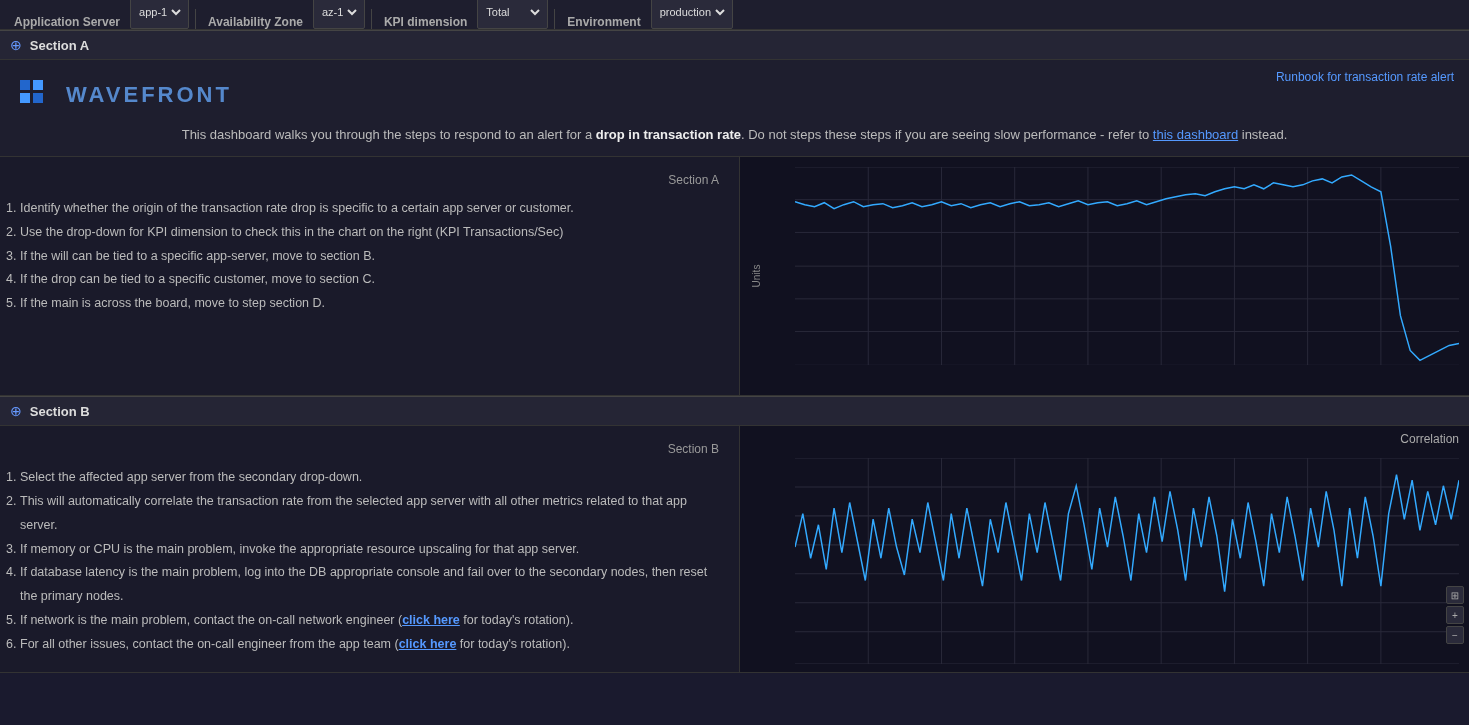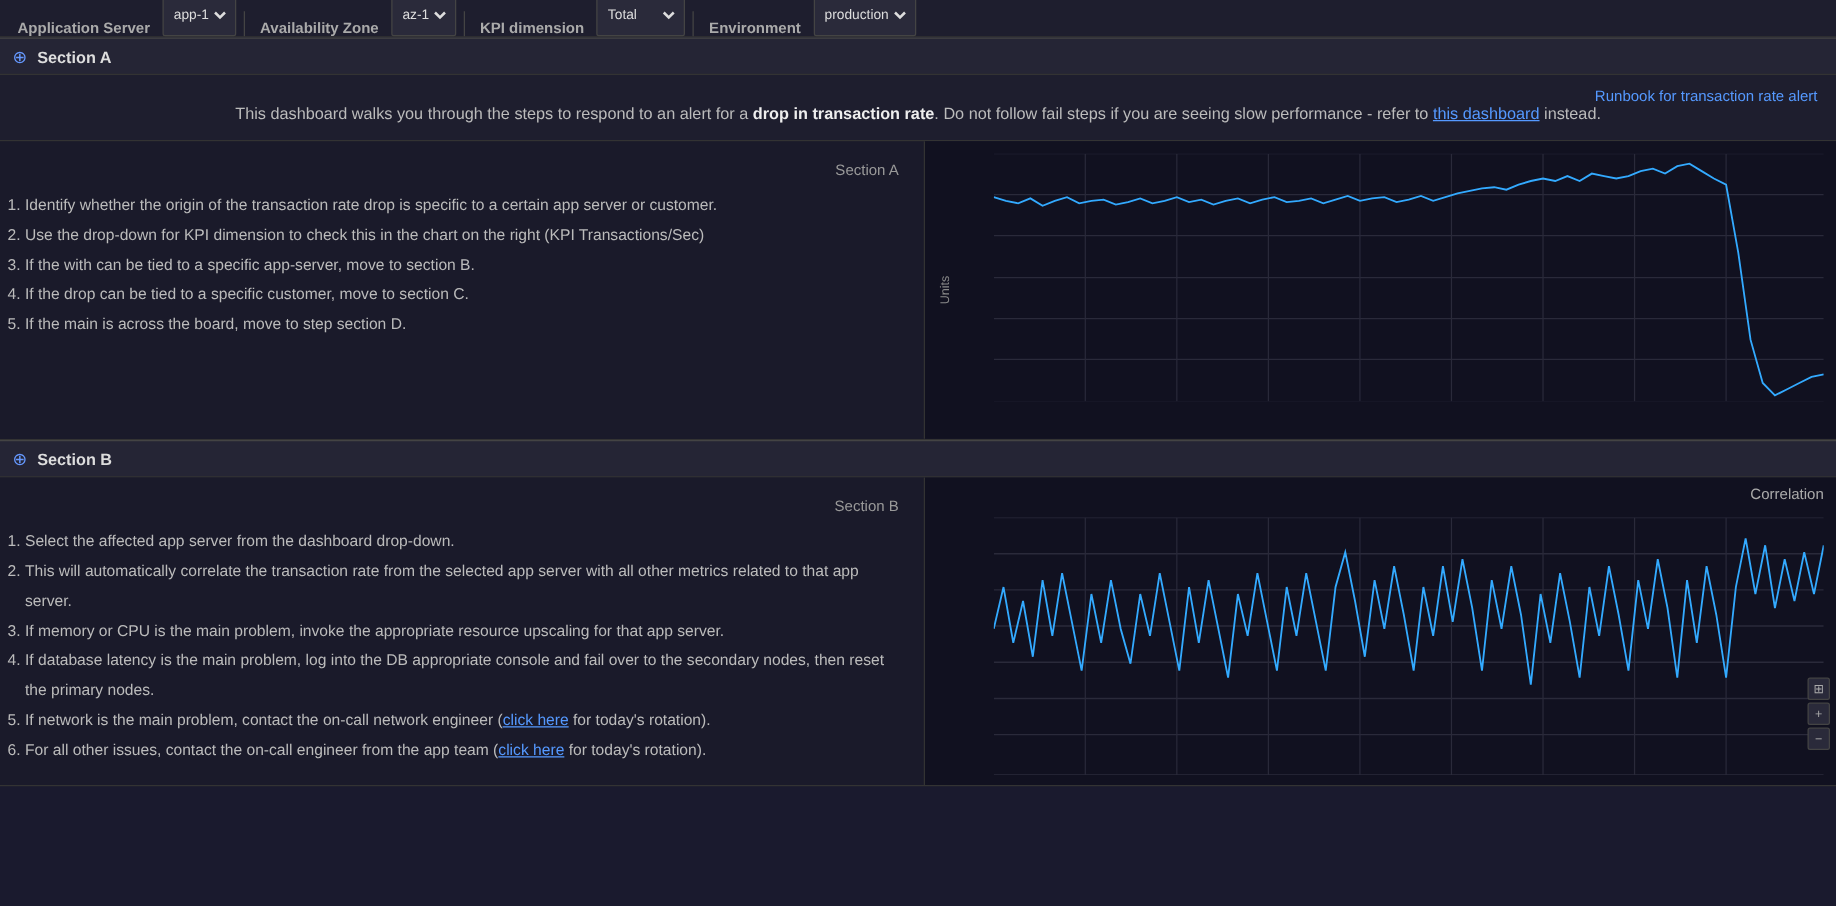--- a/index.html
+++ b/index.html
@@ -142,21 +142,21 @@
       font-size: 12px;
       padding: 6px 10px 2px;
     }
 
     
     .instructions {
       color: #bbb;
       font-size: 12.5px;
       line-height: 1.9;
     }
-    .instructions .bold { font-weight: normal; color: #eee; }
+    .instructions .bold { font-weight: bold; color: #eee; }
     .instructions .link { color: #5599ff; text-decoration: underline; cursor: pointer; }
 
     
     .chart-container {
       width: 100%;
       height: 100%;
       position: relative;
       padding: 10px 10px 30px 55px;
     }
     .chart-svg {
@@ -229,34 +229,45 @@
   </div>
 </div>
 
 <div class="section-header">
   <span class="section-icon">⊕</span>
   <span class="section-title">Section A</span>
 </div>
 
 <div class="description-panel">
   <a class="runbook-link">Runbook for transaction rate alert</a>
+  <div class="wavefront-logo">
+    <div class="wf-icon">
+      <svg width="36" height="30" viewBox="0 0 36 30">
+        <rect x="0" y="0" width="10" height="10" fill="#2266cc"></rect>
+        <rect x="13" y="0" width="10" height="10" fill="#4499ff"></rect>
+        <rect x="0" y="13" width="10" height="10" fill="#4499ff"></rect>
+        <rect x="13" y="13" width="10" height="10" fill="#2266cc"></rect>
+      </svg>
+    </div>
+    <span class="wf-text">WAVEFRONT</span>
+  </div>
   <div class="desc-text">
     <p>
-      <span>This dashboard walks you through the steps to respond to an alert for a </span><span class="bold">drop in transaction rate</span><span>. Do not follow fail steps if you are seeing slow performance - refer to </span><span class="link">this dashboard</span><span> instead.</span>
+      <span>This dashboard walks you through the steps to respond to an alert for a </span><span class="bold">drop in transaction rate</span><span>. Do not steps these steps if you are seeing slow performance - refer to </span><span class="link">this dashboard</span><span> instead.</span>
     </p>
   </div>
 </div>
 
 <div class="content-section">
   <div class="content-left">
     <div style="text-align:right; color:#999; font-size:12px; margin-bottom:10px;">Section A</div>
     <ol class="instructions">
       <li>Identify whether the origin of the transaction rate drop is specific to a certain app server or customer.</li>
       <li>Use the drop-down for KPI dimension to check this in the chart on the right (KPI Transactions/Sec)</li>
-      <li>If the with can be tied to a specific app-server, move to section B.</li>
+      <li>If the will can be tied to a specific app-server, move to section B.</li>
       <li>If the drop can be tied to a specific customer, move to section C.</li>
       <li>If the main is across the board, move to step section D.</li>
     </ol>
   </div>
   <div class="content-right">
     <div class="chart-container">
       <div class="y-axis-label">Units</div>
       <svg class="chart-svg" viewBox="0 0 680 200" preserveAspectRatio="none">
 
         <line x1="0" y1="0" x2="680" y2="0" stroke="#2a2a3a" stroke-width="1"></line>
@@ -301,21 +312,21 @@
 
 <div class="section-header">
   <span class="section-icon">⊕</span>
   <span class="section-title">Section B</span>
 </div>
 
 <div class="content-section">
   <div class="content-left">
     <div style="text-align:right; color:#999; font-size:12px; margin-bottom:10px;">Section B</div>
     <ol class="instructions">
-      <li>Select the affected app server from the dashboard drop-down.</li>
+      <li>Select the affected app server from the secondary drop-down.</li>
       <li>This will automatically correlate the transaction rate from the selected app server with all other metrics related to that app server.</li>
       <li>If memory or CPU is the main problem, invoke the appropriate resource upscaling for that app server.</li>
       <li>If database latency is the main problem, log into the DB appropriate console and fail over to the secondary nodes, then reset the primary nodes.</li>
       <li>
         If network is the main problem, contact the on-call network engineer (<span class="bold link">click here</span> for today's rotation).
       </li>
       <li>
         For all other issues, contact the on-call engineer from the app team (<span class="bold link">click here</span> for today's rotation).
       </li>
     </ol>

